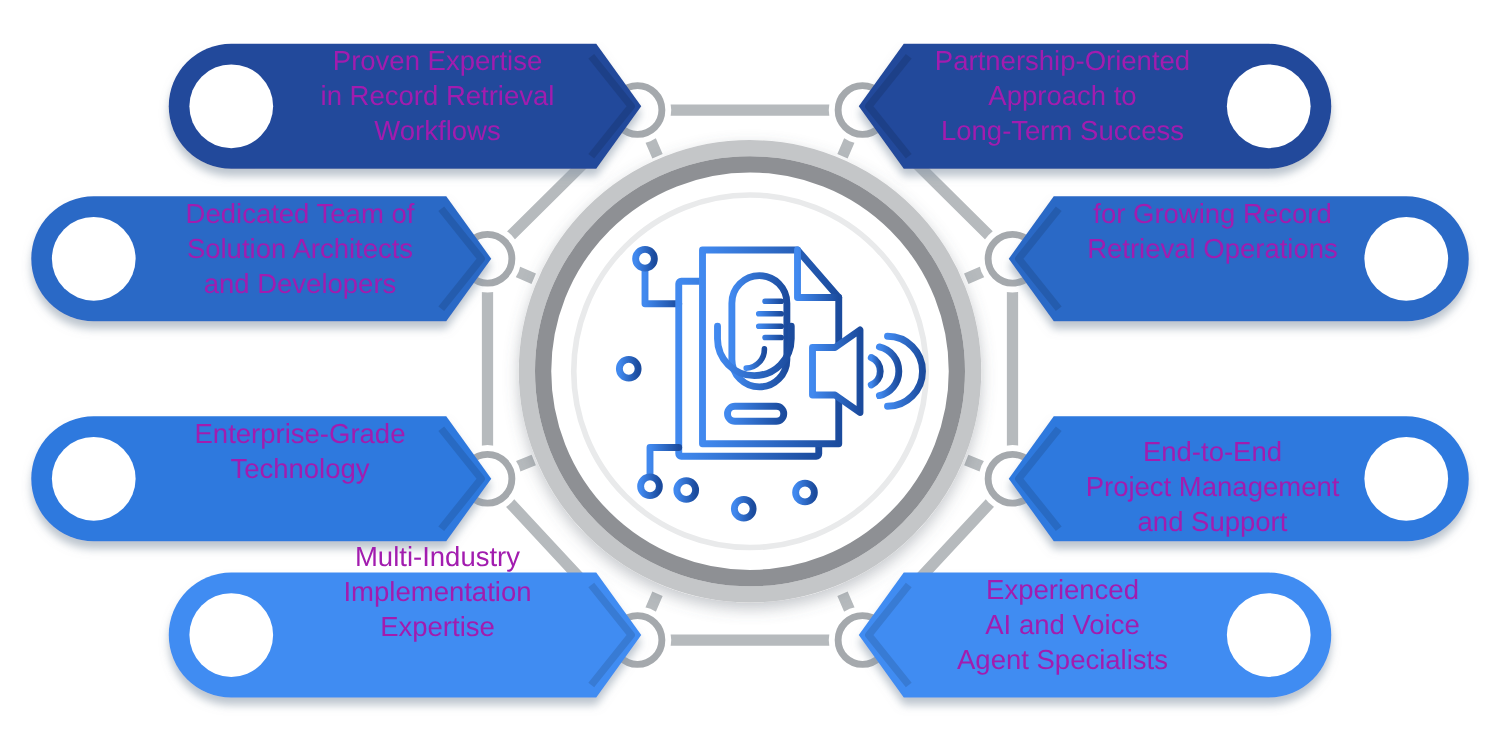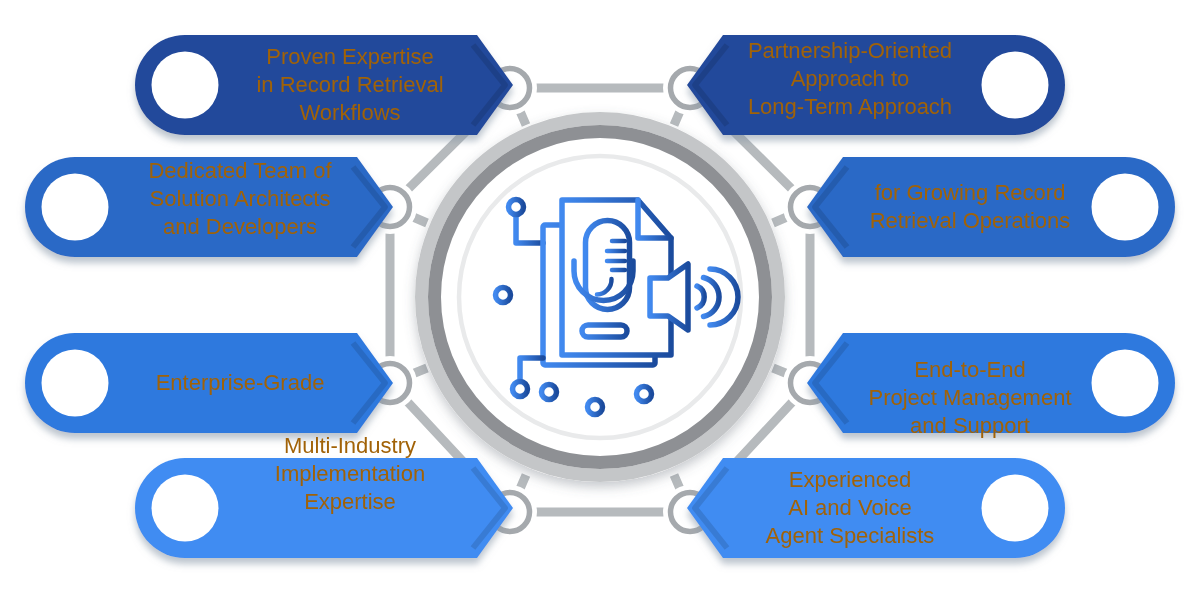--- a/index.html
+++ b/index.html
@@ -8,24 +8,23 @@
     width:1200px;height:600px;
     background:#ffffff;
     overflow:hidden;
     font-family:"Liberation Sans", sans-serif;
   }
   #diagram-svg{position:absolute;left:0;top:0;}
   .banner-label{
     position:absolute;
     display:flex;
     flex-direction:column;
-    justify-content:center;
     align-items:center;
     text-align:center;
-    color:#a16207;
+    color:#a21caf;
     font-size:22px;
     line-height:28px;
     font-weight:400;
     pointer-events:none;
   }
   .banner-label span{display:block;white-space:nowrap;}
 </style>
 </head>
 <body>
 
@@ -187,30 +186,31 @@
   <span>in Record Retrieval</span>
   <span>Workflows</span>
 </div>
 <div class="banner-label" style="left:115px;top:157px;width:250px;height:84px;">
   <span>Dedicated Team of</span>
   <span>Solution Architects</span>
   <span>and Developers</span>
 </div>
 <div class="banner-label" style="left:115px;top:333px;width:250px;height:100px;">
   <span>Enterprise-Grade</span>
+  <span>Technology</span>
 </div>
 <div class="banner-label" style="left:225px;top:432px;width:250px;height:83px;">
   <span>Multi-Industry</span>
   <span>Implementation</span>
   <span>Expertise</span>
 </div>
 <div class="banner-label" style="left:725px;top:35px;width:250px;height:88px;">
   <span>Partnership-Oriented</span>
   <span>Approach to</span>
-  <span>Long-Term Approach</span>
+  <span>Long-Term Success</span>
 </div>
 <div class="banner-label" style="left:845px;top:157px;width:250px;height:100px;">
   <span>for Growing Record</span>
   <span>Retrieval Operations</span>
 </div>
 <div class="banner-label" style="left:845px;top:348px;width:250px;height:100px;">
   <span>End-to-End</span>
   <span>Project Management</span>
   <span>and Support</span>
 </div>

